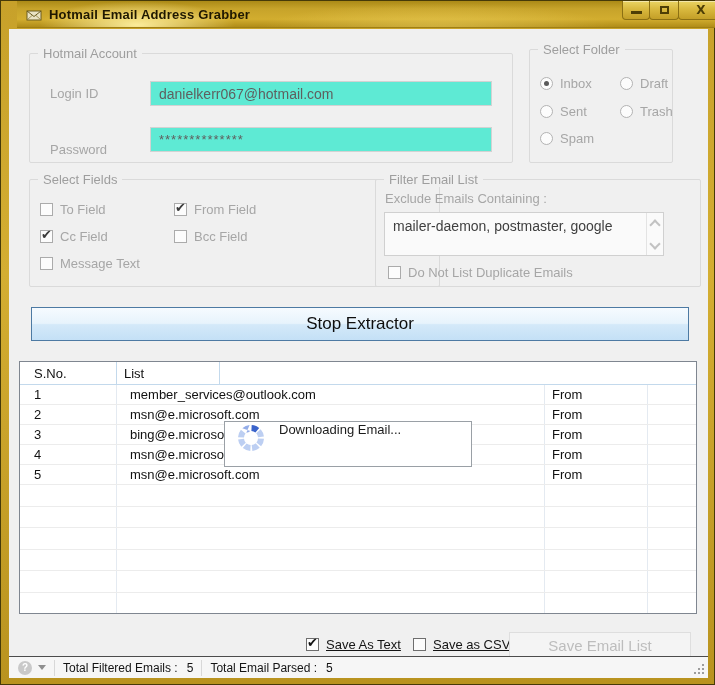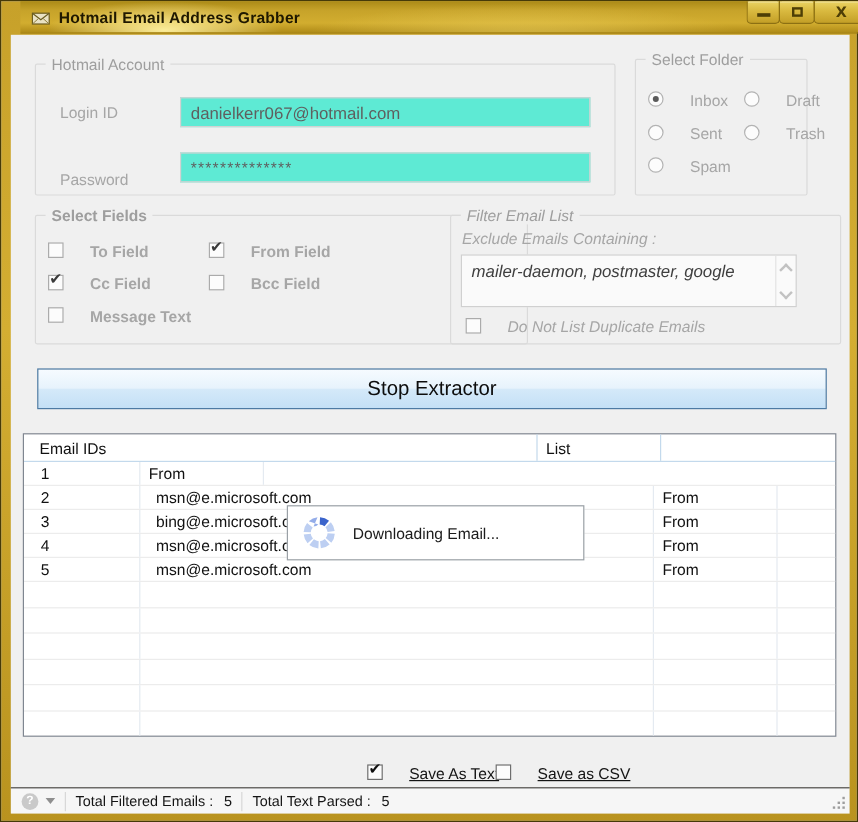--- a/index.html
+++ b/index.html
@@ -33,21 +33,21 @@
   .client { position:absolute; left:8px; top:28px; width:699px; height:627px; background:#f0f0f0; }
 
   .group { position:absolute; border:1px solid #dadada; border-radius:2px; }
   .group > .glabel { position:absolute; top:-8px; left:8px; background:#f0f0f0; padding:0 5px;
                      color:#9e9e9e; font-size:13px; }
   .dislabel { color:#a6a6a6; font-size:13px; }
 
   .tb { position:absolute; background:#5eead4; border:1px solid #d2d2d2; color:#5f5f5f;
         font-size:14px; padding:3px 8px; line-height:18px; overflow:hidden; white-space:nowrap; }
 
-  .optrow { position:absolute; display:flex; gap:22px; }
+  .optrow { position:absolute; display:flex; align-items:center; gap:7px; }
   .radio { width:13px; height:13px; border:1px solid #b3b3b3; border-radius:50%; background:#fcfcfc; position:relative; flex:none; }
   .radio.checked::after { content:''; position:absolute; left:3px; top:3px; width:5px; height:5px; border-radius:50%; background:#5a5a5a; }
   .cb { width:13px; height:13px; border:1px solid #ababab; background:#fcfcfc; position:relative; flex:none; }
   .cb.checked::after { content:'\2714'; position:absolute; left:0; top:-4px; font-size:13px; color:#3a3a3a;
                        font-family:"DejaVu Sans",sans-serif; }
   .cb.dark { border-color:#6e6e6e; }
   .cb.dark.checked::after { color:#101010; }
 
   
   .txtarea { position:absolute; background:#fafafa; border:1px solid #d0d0d0; }
@@ -76,22 +76,22 @@
   .c-email { width:428px; padding-left:13px; border-right:1px solid #e4eaf1; }
   .c-field { width:103px; padding-left:7px; border-right:1px solid #e4eaf1; }
   .c-rest { flex:1; }
   .g-header .c-sno,.g-header .c-email,.g-header .c-field { border-right:1px solid #c3d9ec; }
   .g-empty { flex:1; display:flex; flex-direction:column; }
   .g-empty > div { flex:1; display:flex; border-bottom:1px solid #ececec; }
   .g-empty > div:last-child { border-bottom:none; }
   .g-empty .c { height:auto; }
 
   
-  .overlay { position:absolute; left:238px; top:420px; width:248px; height:46px; background:#fff;
-             border:1px solid #9aa0a6; display:flex; align-items:center; }
+  .overlay { position:absolute; left:223px; top:420px; width:248px; height:46px; background:#fff;
+             border:1px solid #9aa0a6; display:flex; }
   .spinner { width:32px; height:32px; margin-left:10px; flex:none; }
   .ov-text { margin-left:12px; font-size:13px; color:#1c1c1c; }
 
   
   .saverow-label { font-size:13px; color:#141414;text-decoration:underline; }
   .savebtn { position:absolute; left:508px; top:631px; width:182px; height:26px;
              background:#f4f4f4; border:1px solid #dedede; color:#bdbdbd;
              display:flex; align-items:center; justify-content:center; font-size:15px; }
 
   
@@ -158,21 +158,21 @@
       <div class="optrow" style="left:90px; top:54px;">
         <span class="radio"></span>
         <span class="dislabel">Trash</span>
       </div>
       <div class="optrow" style="left:10px; top:81px;">
         <span class="radio"></span>
         <span class="dislabel">Spam</span>
       </div>
     </div>
 
-    <div class="group" style="left:20px; top:150px; width:411px; height:108px;font-weight:bold;">
+    <div class="group" style="left:20px; top:150px; width:411px; height:108px;">
       <span class="glabel">Select Fields</span>
       <div class="optrow" style="left:10px; top:22px;">
         <span class="cb"></span>
         <span class="dislabel">To Field</span>
       </div>
       <div class="optrow" style="left:144px; top:22px;">
         <span class="cb checked"></span>
         <span class="dislabel">From Field</span>
       </div>
       <div class="optrow" style="left:10px; top:49px;">
@@ -182,21 +182,21 @@
       <div class="optrow" style="left:144px; top:49px;">
         <span class="cb"></span>
         <span class="dislabel">Bcc Field</span>
       </div>
       <div class="optrow" style="left:10px; top:76px;">
         <span class="cb"></span>
         <span class="dislabel">Message Text</span>
       </div>
     </div>
 
-    <div class="group" style="left:366px; top:150px; width:326px; height:108px;font-style:italic;">
+    <div class="group" style="left:366px; top:150px; width:326px; height:108px;">
       <span class="glabel">Filter Email List</span>
       <span class="dislabel" style="position:absolute; left:9px; top:11px;">Exclude Emails Containing :</span>
       <div class="txtarea" style="left:8px; top:32px; width:280px; height:44px;">
         <div class="content">mailer-daemon, postmaster, google</div>
         <div class="sbar">
           <span class="chev" style="top:6px;"></span>
           <span class="chev down" style="bottom:6px;"></span>
         </div>
       </div>
       <div class="optrow" style="left:12px; top:85px;">
@@ -204,26 +204,27 @@
         <span class="dislabel">Do Not List Duplicate Emails</span>
       </div>
     </div>
 
   </div>
 
   <div class="bigbtn">Stop Extractor</div>
 
   <div class="grid">
     <div class="g-header">
-      <div class="c c-email">Email IDs</div>
+      <div class="c c-sno">S.No.</div>
       <div class="c c-field">List</div>
       <div class="c c-rest"></div>
     </div>
     <div class="g-row">
       <div class="c c-sno">1</div>
+      <div class="c c-email">member_services@outlook.com</div>
       <div class="c c-field">From</div>
       <div class="c c-rest"></div>
     </div>
     <div class="g-row">
       <div class="c c-sno">2</div>
       <div class="c c-email">msn@e.microsoft.com</div>
       <div class="c c-field">From</div>
       <div class="c c-rest"></div>
     </div>
     <div class="g-row">
@@ -299,28 +300,29 @@
   </div>
 
   <div class="optrow" style="left:305px; top:636px;">
     <span class="cb dark checked"></span>
     <span class="saverow-label">Save As Text</span>
   </div>
   <div class="optrow" style="left:412px; top:636px;">
     <span class="cb dark"></span>
     <span class="saverow-label">Save as CSV</span>
   </div>
+  <div class="savebtn">Save Email List</div>
 
   <div class="statusbar">
     <span class="help-circle">?</span>
     <span class="dd-arrow"></span>
     <span class="vsep"></span>
     <span>Total Filtered Emails :</span>
     <span style="width:9px"></span>
     <span>5</span>
     <span class="vsep"></span>
-    <span>Total Text Parsed :</span>
+    <span>Total Email Parsed :</span>
     <span style="width:9px"></span>
     <span>5</span>
     <span class="grip"></span>
   </div>
 
 </div>
 
 </body></html>

